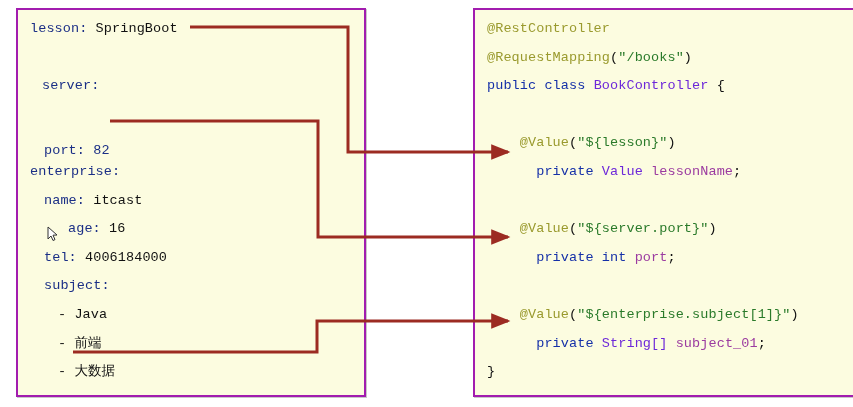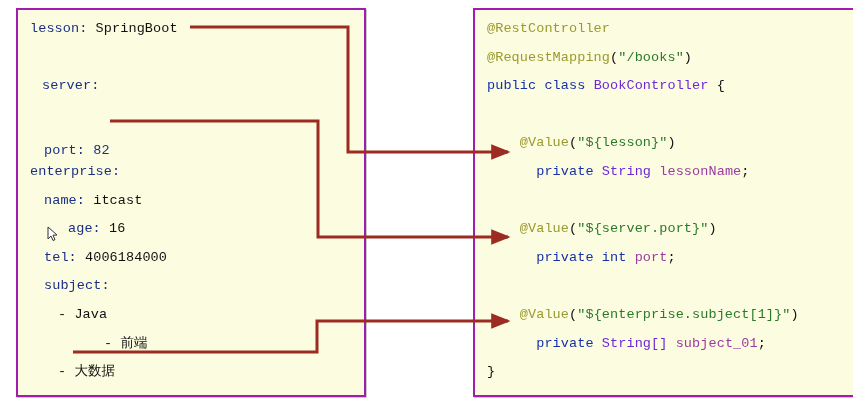--- a/index.html
+++ b/index.html
@@ -44,32 +44,32 @@
     <div id="yaml-lines">
         <div class="code-line" style="left: 12px; top: 11px;"><span class="k-yaml">lesson:</span><span class="v-yaml"> SpringBoot</span></div>
         <div class="code-line" style="left: 24px; top: 68.2px;"><span class="k-yaml">server:</span></div>
         <div class="code-line" style="left: 26px; top: 89px; margin-top: 44px;"><span class="k-yaml">port:</span><span class="v-num"> 82</span></div>
         <div class="code-line" style="left: 12px; top: 154px;"><span class="k-yaml">enterprise:</span></div>
         <div class="code-line" style="left: 26px; top: 182.6px;"><span class="k-yaml">name:</span><span class="v-yaml"> itcast</span></div>
         <div class="code-line" style="left: 26px; top: 211.2px; margin-left: 24px;"><span class="k-yaml">age:</span><span class="v-yaml"> 16</span></div>
         <div class="code-line" style="left: 26px; top: 239.8px;"><span class="k-yaml">tel:</span><span class="v-yaml"> 4006184000</span></div>
         <div class="code-line" style="left: 26px; top: 268.4px;"><span class="k-yaml">subject:</span></div>
         <div class="code-line" style="left: 40px; top: 297px;"><span class="v-yaml">- Java</span></div>
-        <div class="code-line" style="left: 40px; top: 325.6px; margin-left: 46px;"><span class="v-yaml">- 前端</span></div>
+        <div class="code-line" style="left: 40px; top: 325.6px;"><span class="v-yaml">- 前端</span></div>
         <div class="code-line" style="left: 40px; top: 354.2px;"><span class="v-yaml">- 大数据</span></div>
       </div>
   </div>
 
   <div class="panel" id="java-panel">
     <div id="java-lines">
         <div class="code-line" style="left: 12px; top: 11px;"><span class="t-ann">@RestController</span></div>
         <div class="code-line" style="left: 12px; top: 39.6px;"><span class="t-ann">@RequestMapping</span><span class="t-plain">(</span><span class="t-str">"/books"</span><span class="t-plain">)</span></div>
         <div class="code-line" style="left: 12px; top: 68.2px;"><span class="t-kw">public</span><span class="t-plain"> </span><span class="t-kw">class</span><span class="t-plain"> </span><span class="t-type">BookController</span><span class="t-plain"> {</span></div>
         <div class="code-line" style="left: 12px; top: 125.4px;"><span class="t-plain">    </span><span class="t-ann">@Value</span><span class="t-plain">(</span><span class="t-str">"${lesson}"</span><span class="t-plain">)</span></div>
-        <div class="code-line" style="left: 12px; top: 154px;"><span class="t-plain">      </span><span class="t-kw">private</span><span class="t-plain"> </span><span class="t-type">String</span><span class="t-plain"> </span><span class="t-field">lessonName</span><span class="t-plain">;</span></div>
+        <div class="code-line" style="left: 12px; top: 154px;"><span class="t-plain">      </span><span class="t-kw">private</span><span class="t-plain"> </span><span class="t-type">Value</span><span class="t-plain"> </span><span class="t-field">lessonName</span><span class="t-plain">;</span></div>
         <div class="code-line" style="left: 12px; top: 211.2px;"><span class="t-plain">    </span><span class="t-ann">@Value</span><span class="t-plain">(</span><span class="t-str">"${server.port}"</span><span class="t-plain">)</span></div>
         <div class="code-line" style="left: 12px; top: 239.8px;"><span class="t-plain">      </span><span class="t-kw">private</span><span class="t-plain"> </span><span class="t-kw">int</span><span class="t-plain"> </span><span class="t-field">port</span><span class="t-plain">;</span></div>
         <div class="code-line" style="left: 12px; top: 297px;"><span class="t-plain">    </span><span class="t-ann">@Value</span><span class="t-plain">(</span><span class="t-str">"${enterprise.subject[1]}"</span><span class="t-plain">)</span></div>
         <div class="code-line" style="left: 12px; top: 325.6px;"><span class="t-plain">      </span><span class="t-kw">private</span><span class="t-plain"> </span><span class="t-type">String[]</span><span class="t-plain"> </span><span class="t-field">subject_01</span><span class="t-plain">;</span></div>
         <div class="code-line" style="left: 12px; top: 354.2px;"><span class="t-plain">}</span></div>
       </div>
   </div>
 
   <svg class="arrows" viewBox="0 0 853 407">
     <defs>

